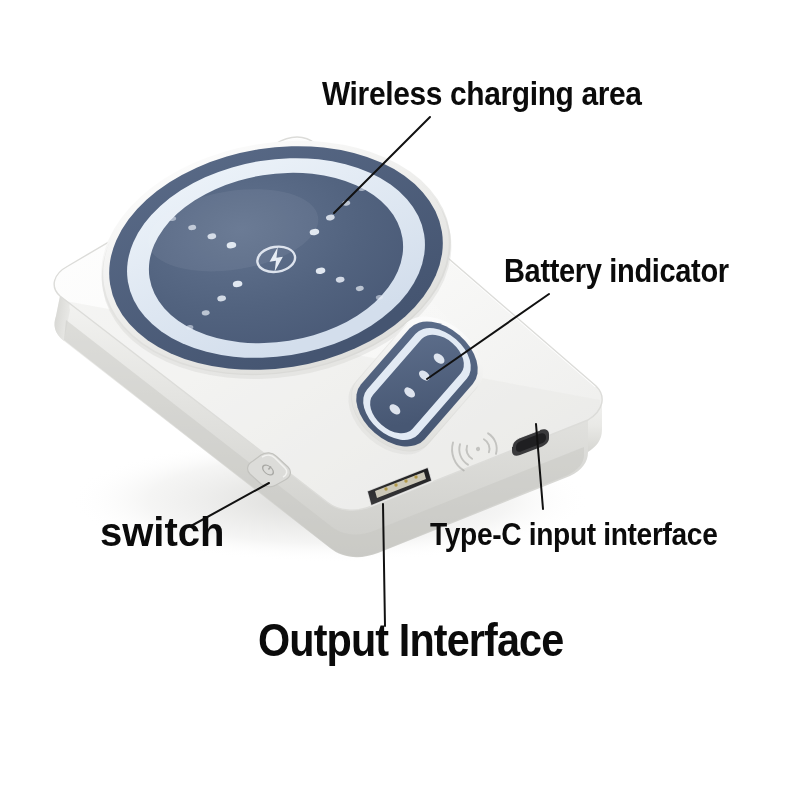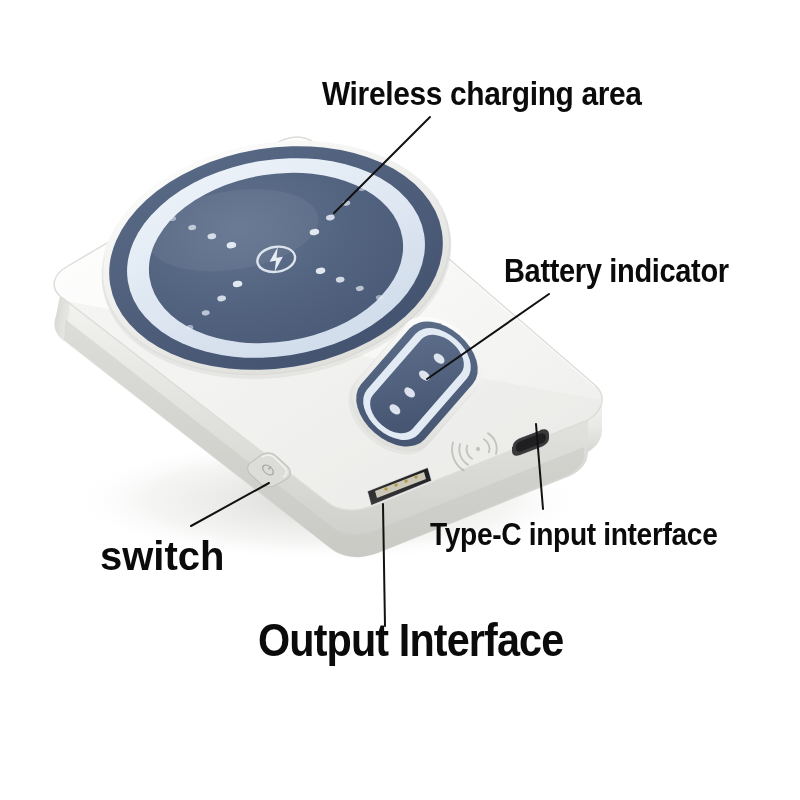--- a/index.html
+++ b/index.html
@@ -48,21 +48,21 @@
     top: 254px;
     font-size: 33px;
   }
   #label-typec {
     left: 430px;
     top: 518px;
     font-size: 32px;
   }
   #label-switch {
     left: 100px;
-    top: 536px;
+    top: 512px;
     font-size: 40px;
     font-weight: 700;
     letter-spacing: 0px;
     transform: none;
   }
   #label-output {
     left: 258px;
     top: 616px;
     font-size: 47px;
     letter-spacing: -1px;

